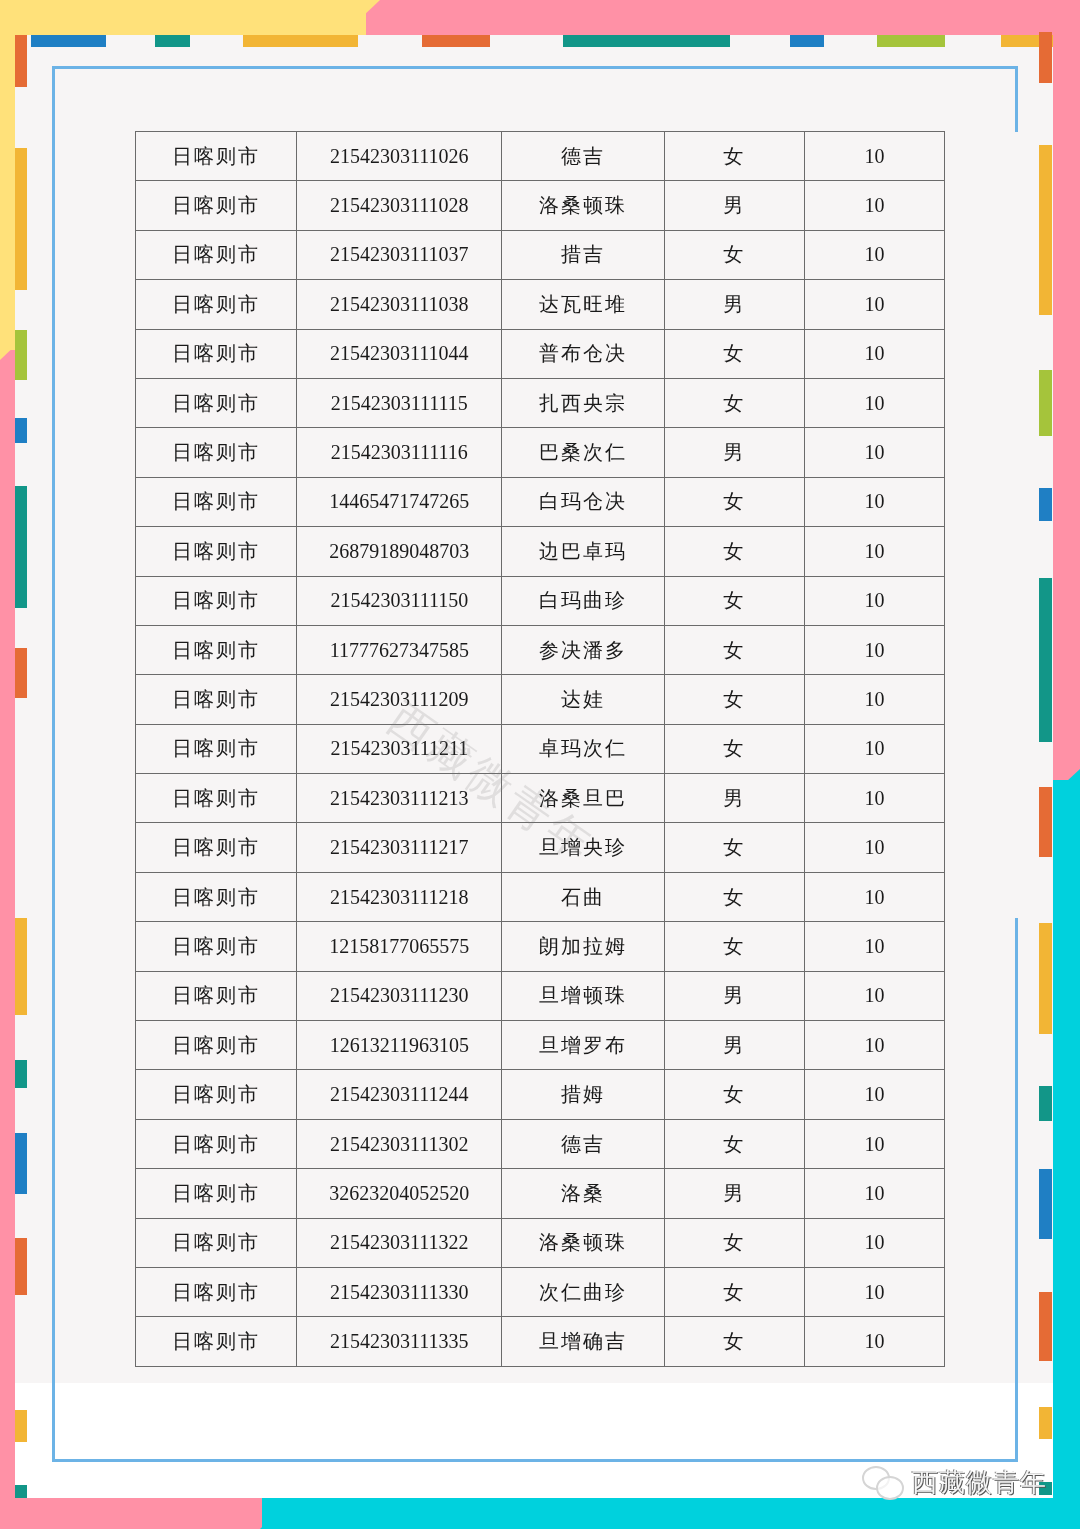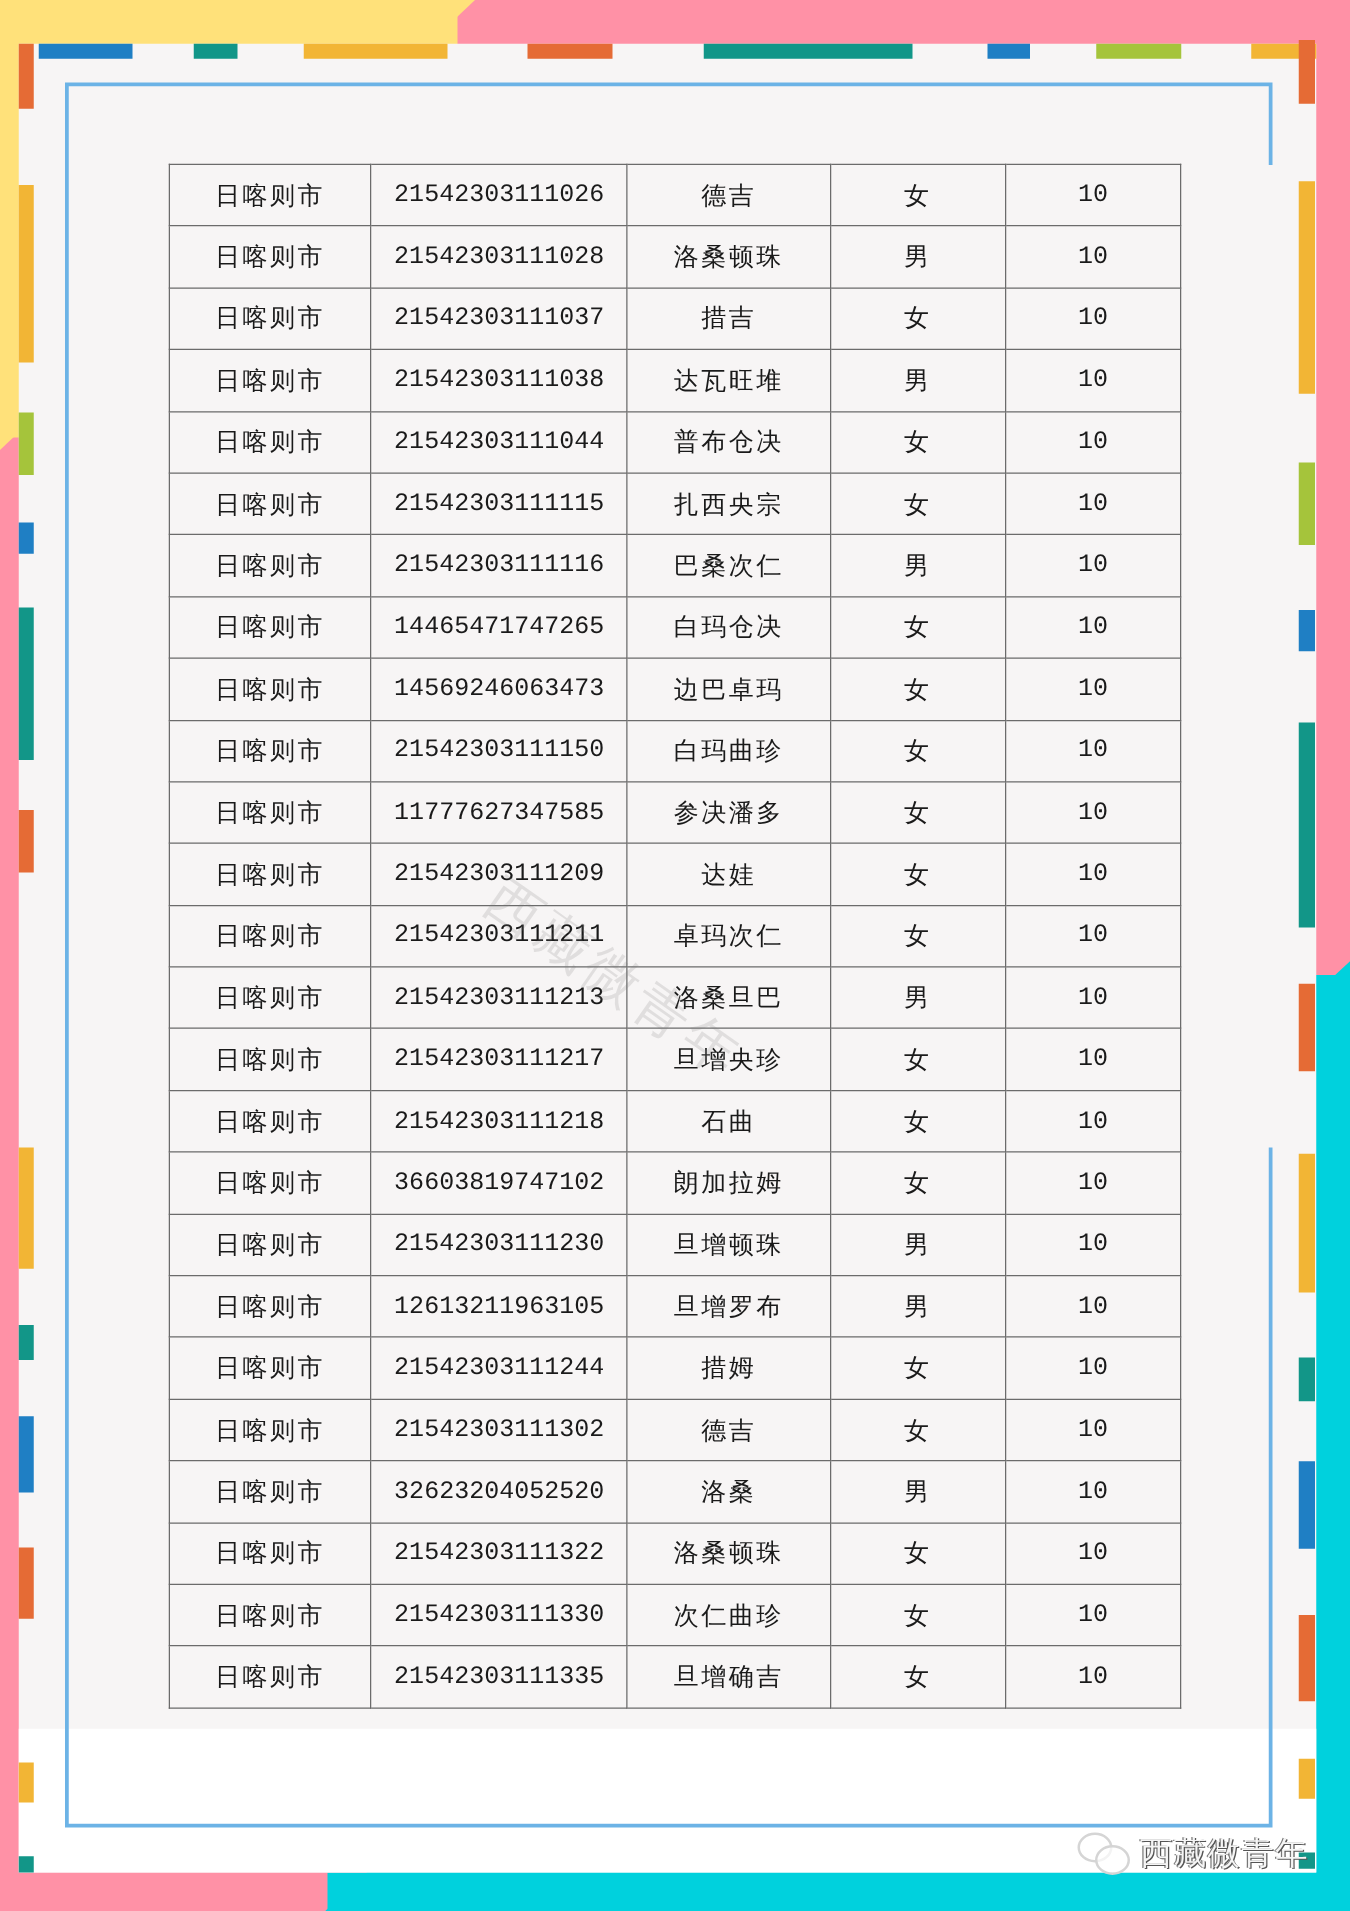--- a/index.html
+++ b/index.html
@@ -12,21 +12,21 @@
   .bg-cyan-bottom { position: absolute; left: 262px; bottom: 0; width: 818px; height: 31px; background: #00d1dd; }
   .paper { position: absolute; left: 15px; top: 35px; width: 1038px; height: 1463px; background: #f7f5f5; }
   .paper-bottom { position: absolute; left: 0; right: 0; bottom: 0; height: 115px; background: #ffffff; }
   .dash { position: absolute; }
   .inner-frame { position: absolute; left: 52px; top: 66px; width: 966px; height: 1396px; border: 3px solid #6cb3e6; box-sizing: border-box; }
   .frame-gap-right { position: absolute; left: 1010px; top: 132px; width: 16px; height: 786px; background: #f7f5f5; }
   .watermark { position: absolute; left: 410px; top: 690px; font-size: 44px; color: rgba(120,120,120,0.18); transform: rotate(35deg); transform-origin: left top; letter-spacing: 4px; pointer-events: none; font-family: "DejaVu Sans", sans-serif; }
   table.roster { position: absolute; left: 135px; top: 131px; border-collapse: collapse; width: 810px; padding-left: 32px; }
   table.roster td { border: 1px solid #6b6b6b; height: 48.4px; padding: 0; text-align: center; font-size: 20px; color: #1a1a1a; }
   td.c-city, td.c-name, td.c-gender { color: #333; letter-spacing: 2px; }
-  td.c-id, td.c-score { font-family: Liberation Mono, monospace; font-size: 21px; color: #111; }
+  td.c-id, td.c-score { font-family: Liberation Serif, serif; font-size: 21px; color: #111; }
   .col1 { width: 161px; } .col2 { width: 205px; } .col3 { width: 162px; } .col4 { width: 140px; } .col5 { width: 140px; }
   .footer-brand { position: absolute; left: 860px; top: 1464px; display: flex; align-items: center; gap: 6px; }
   .wechat-icon { width: 46px; height: 36px; position: relative; }
   .bubble { position: absolute; border: 2px solid #d5d5d5; border-radius: 50%; background: rgba(255,255,255,0.7); }
   .brand-text { font-size: 26px; color: #f5f5f5; text-shadow: 1px 1px 0 #555, -1px 0 0 #777; letter-spacing: 1px; }
 </style>
 </head>
 <body>
 
 <div class="bg-yellow"></div>
@@ -140,21 +140,21 @@
       </tr>
       <tr>
         <td class="c-city">日喀则市</td>
         <td class="c-id">14465471747265</td>
         <td class="c-name">白玛仓决</td>
         <td class="c-gender">女</td>
         <td class="c-score">10</td>
       </tr>
       <tr>
         <td class="c-city">日喀则市</td>
-        <td class="c-id">14569246063473</td>
+        <td class="c-id">26879189048703</td>
         <td class="c-name">边巴卓玛</td>
         <td class="c-gender">女</td>
         <td class="c-score">10</td>
       </tr>
       <tr>
         <td class="c-city">日喀则市</td>
         <td class="c-id">21542303111150</td>
         <td class="c-name">白玛曲珍</td>
         <td class="c-gender">女</td>
         <td class="c-score">10</td>
@@ -196,21 +196,21 @@
       </tr>
       <tr>
         <td class="c-city">日喀则市</td>
         <td class="c-id">21542303111218</td>
         <td class="c-name">石曲</td>
         <td class="c-gender">女</td>
         <td class="c-score">10</td>
       </tr>
       <tr>
         <td class="c-city">日喀则市</td>
-        <td class="c-id">36603819747102</td>
+        <td class="c-id">12158177065575</td>
         <td class="c-name">朗加拉姆</td>
         <td class="c-gender">女</td>
         <td class="c-score">10</td>
       </tr>
       <tr>
         <td class="c-city">日喀则市</td>
         <td class="c-id">21542303111230</td>
         <td class="c-name">旦增顿珠</td>
         <td class="c-gender">男</td>
         <td class="c-score">10</td>

